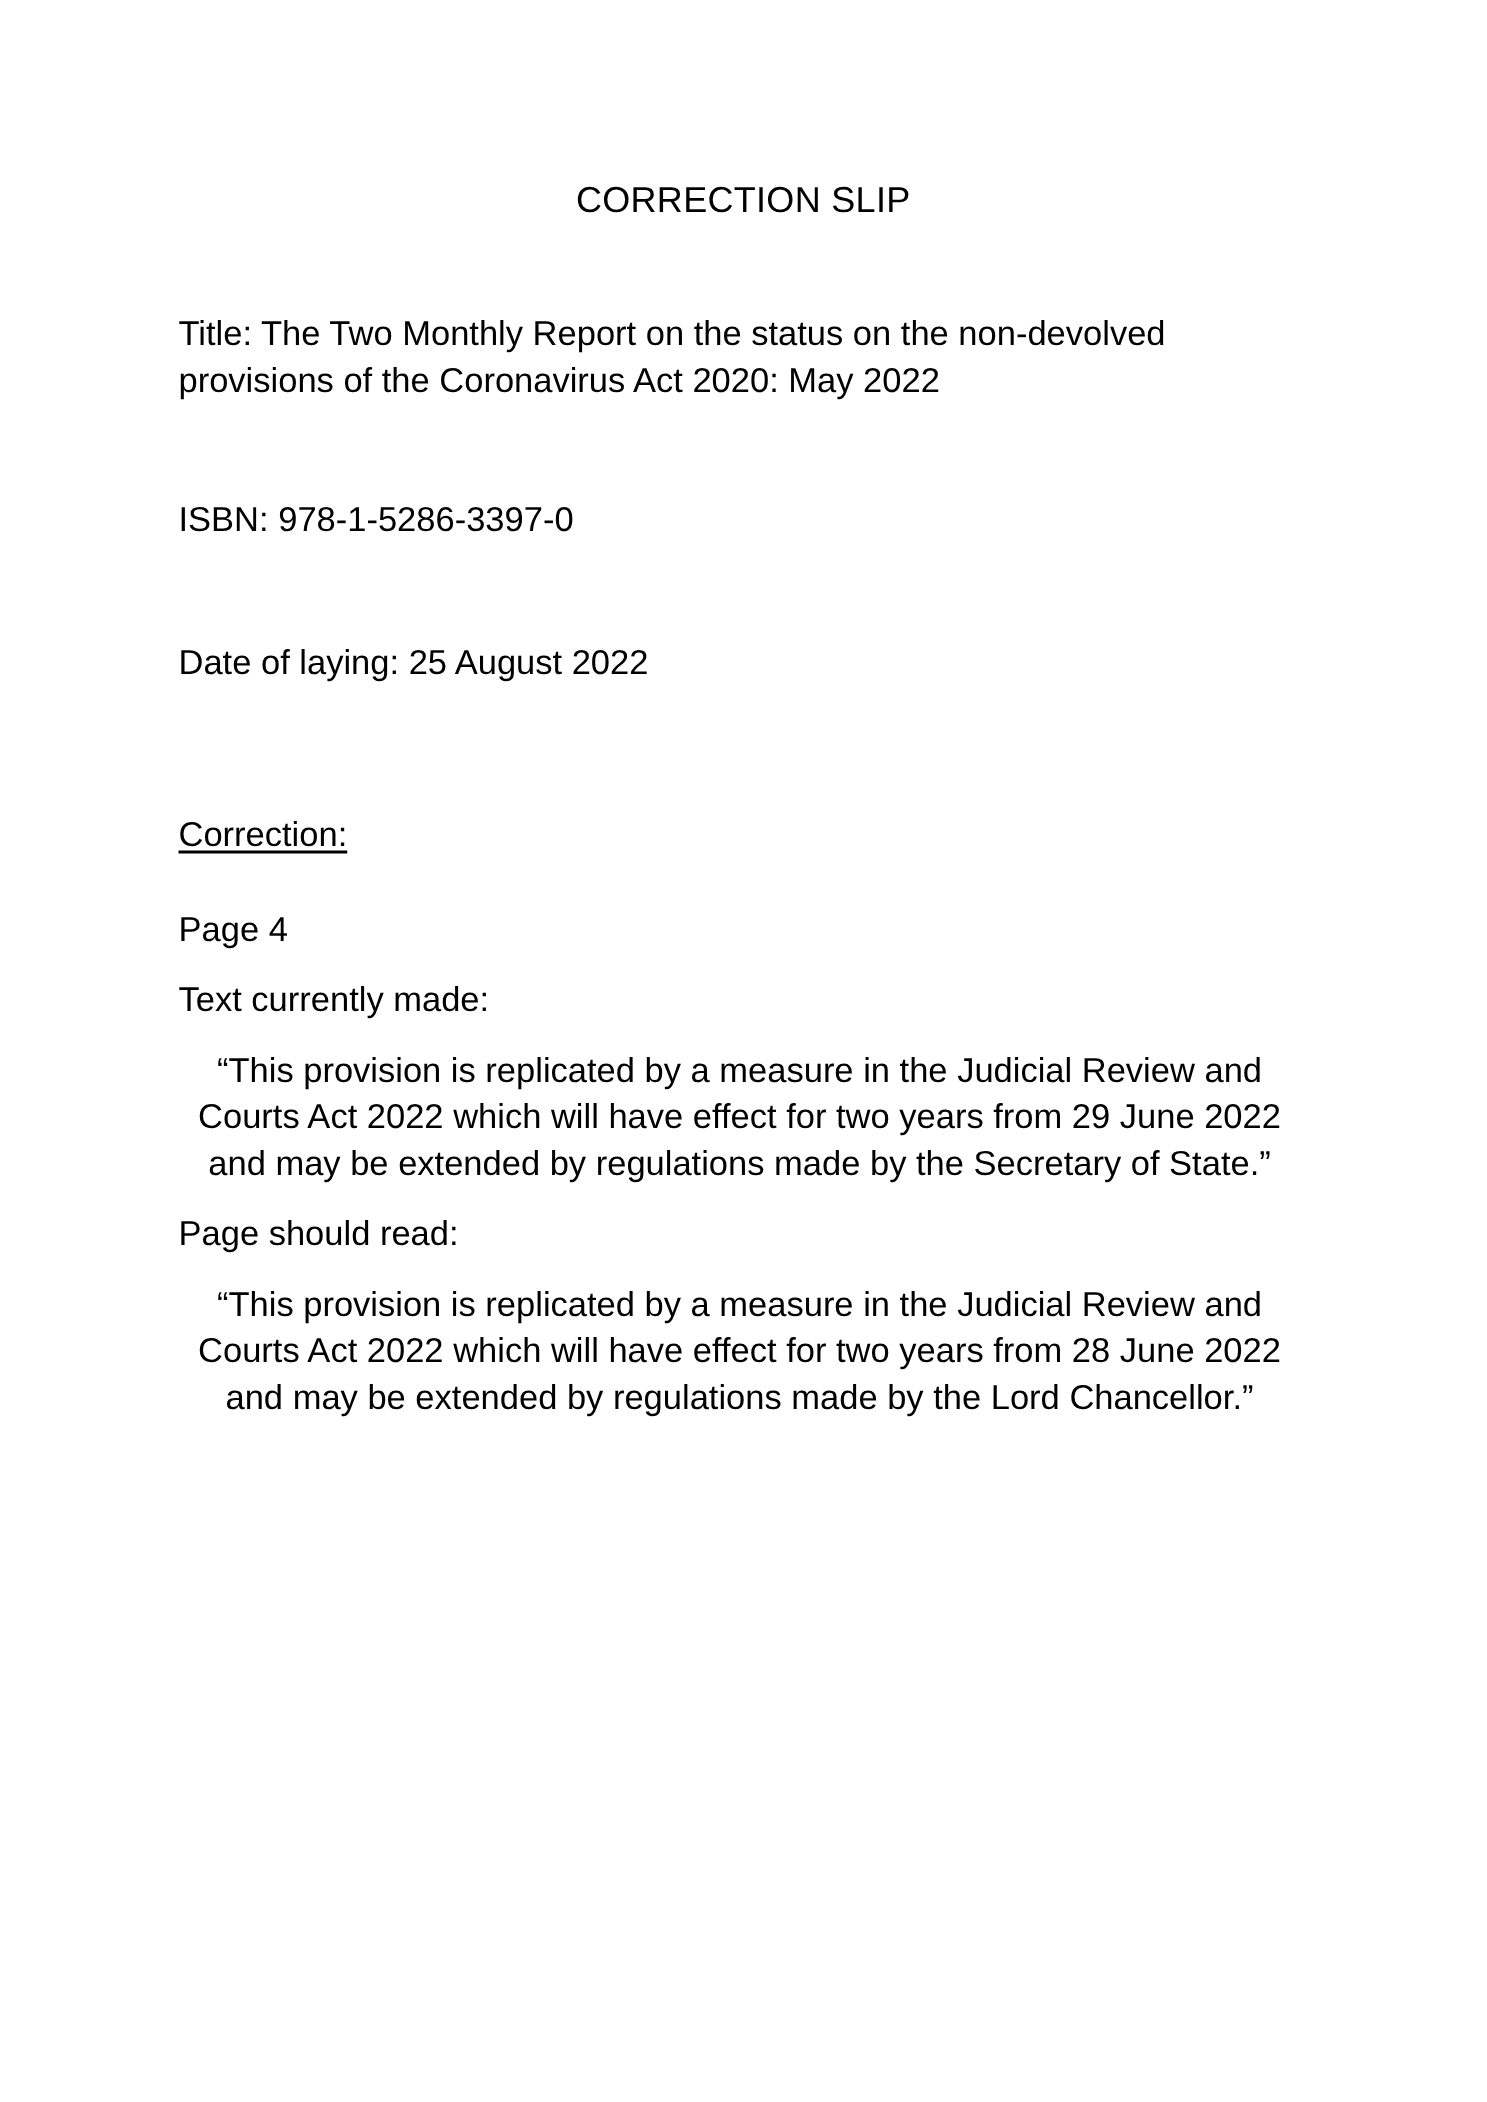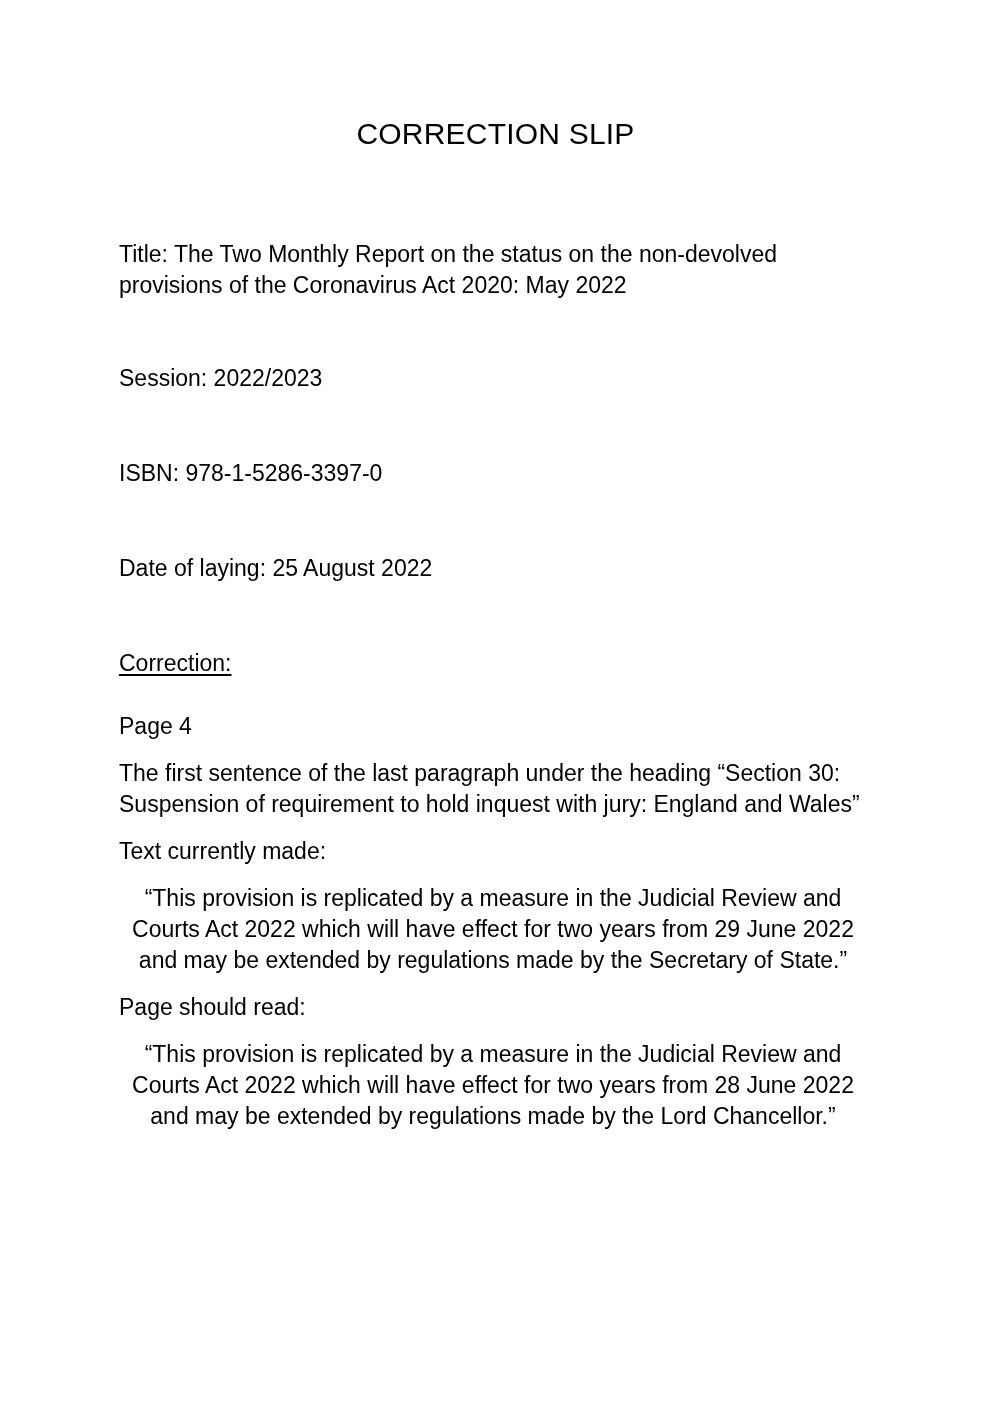--- a/index.html
+++ b/index.html
@@ -21,46 +21,45 @@
     background: #ffffff;
     overflow: hidden;
     box-sizing: border-box;
   }
   .doc-title {
     position: absolute;
     top: 118px;
     left: 0;
     width: 991px;
     text-align: center;
-    font-size: 30px;
+    font-size: 24px;
     line-height: 31px;
     letter-spacing: 0.2px;
   }
   .content {
     position: absolute;
     top: 207px;
     left: 119px;
     width: 748px;
   }
   .meta-block {
     font-size: 23px;
     line-height: 31px;
   }
   .meta-item {
     margin: 0 0 64px 0;
   }
   .meta-item.title-item {
     margin-bottom: 62px;
-    margin-top: 32px;
   }
   .meta-item:last-child {
     margin-bottom: 0;
   }
   .correction-section {
-    margin-top: 64px;
+    margin-top: 84px;
     font-size: 23px;
     line-height: 31px;
   }
   .correction-heading {
     margin: 0 0 16px 0;
     display: inline-block;
     text-decoration: underline;
     text-underline-offset: 3px;
   }
   .heading-row {
@@ -81,34 +80,32 @@
 <body>
 
 <div class="page">
 
   <div class="doc-title">CORRECTION SLIP</div>
 
   <div class="content">
 
     <div class="meta-block">
       <p class="meta-item title-item">Title: The Two Monthly Report on the status on the non-devolved provisions of the Coronavirus Act 2020: May 2022</p>
-      <p class="meta-item">Session: 2022/2023</p>
       <p class="meta-item">ISBN:  978-1-5286-3397-0</p>
       <p class="meta-item">Date of laying: 25 August 2022</p>
     </div>
 
     <div class="correction-section">
 
       <div class="heading-row">
         <span class="correction-heading">Correction:</span>
       </div>
 
       <p class="para">Page 4</p>
 
-      <p class="para">The first sentence of the last paragraph under the heading “Section 30: Suspension of requirement to hold inquest with jury: England and Wales”</p>
 
       <p class="para">Text currently made:</p>
 
       <p class="quote-para">“This provision is replicated by a measure in the Judicial Review and Courts Act 2022 which will have effect for two years from 29 June 2022 and may be extended by regulations made by the Secretary of State.”</p>
 
       <p class="para">Page should read:</p>
 
       <p class="quote-para">“This provision is replicated by a measure in the Judicial Review and Courts Act 2022 which will have effect for two years from 28 June 2022 and may be extended by regulations made by the Lord Chancellor.”</p>
 
     </div>

